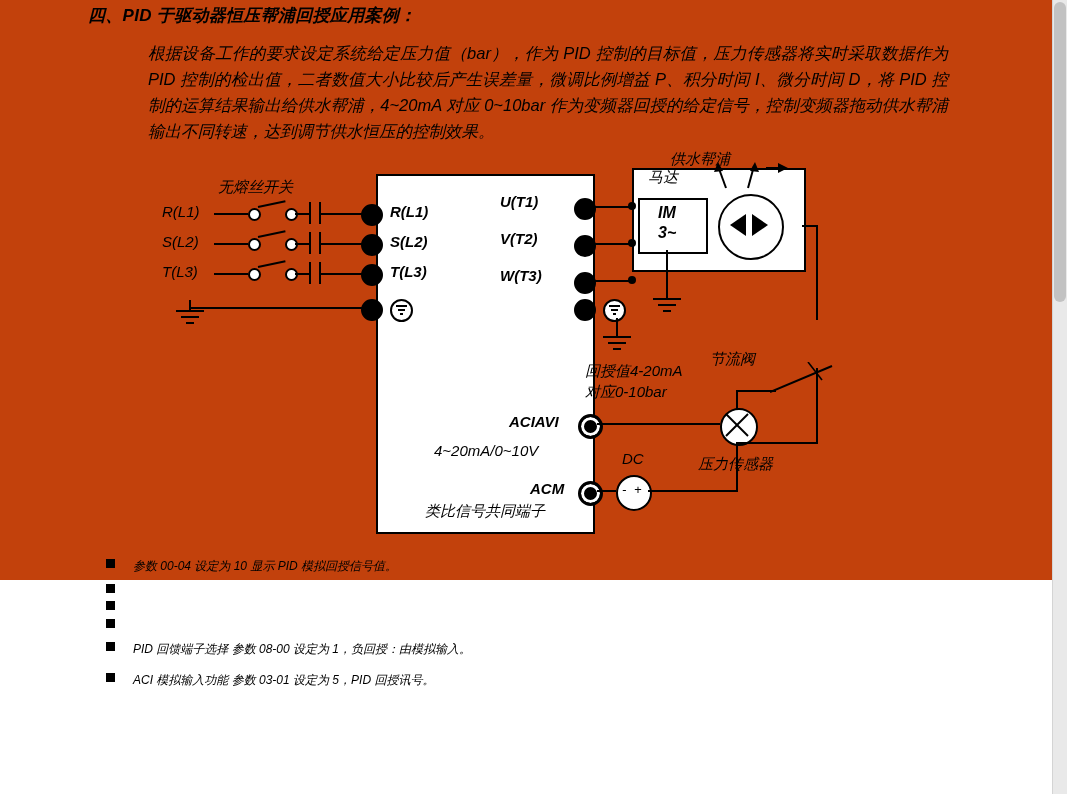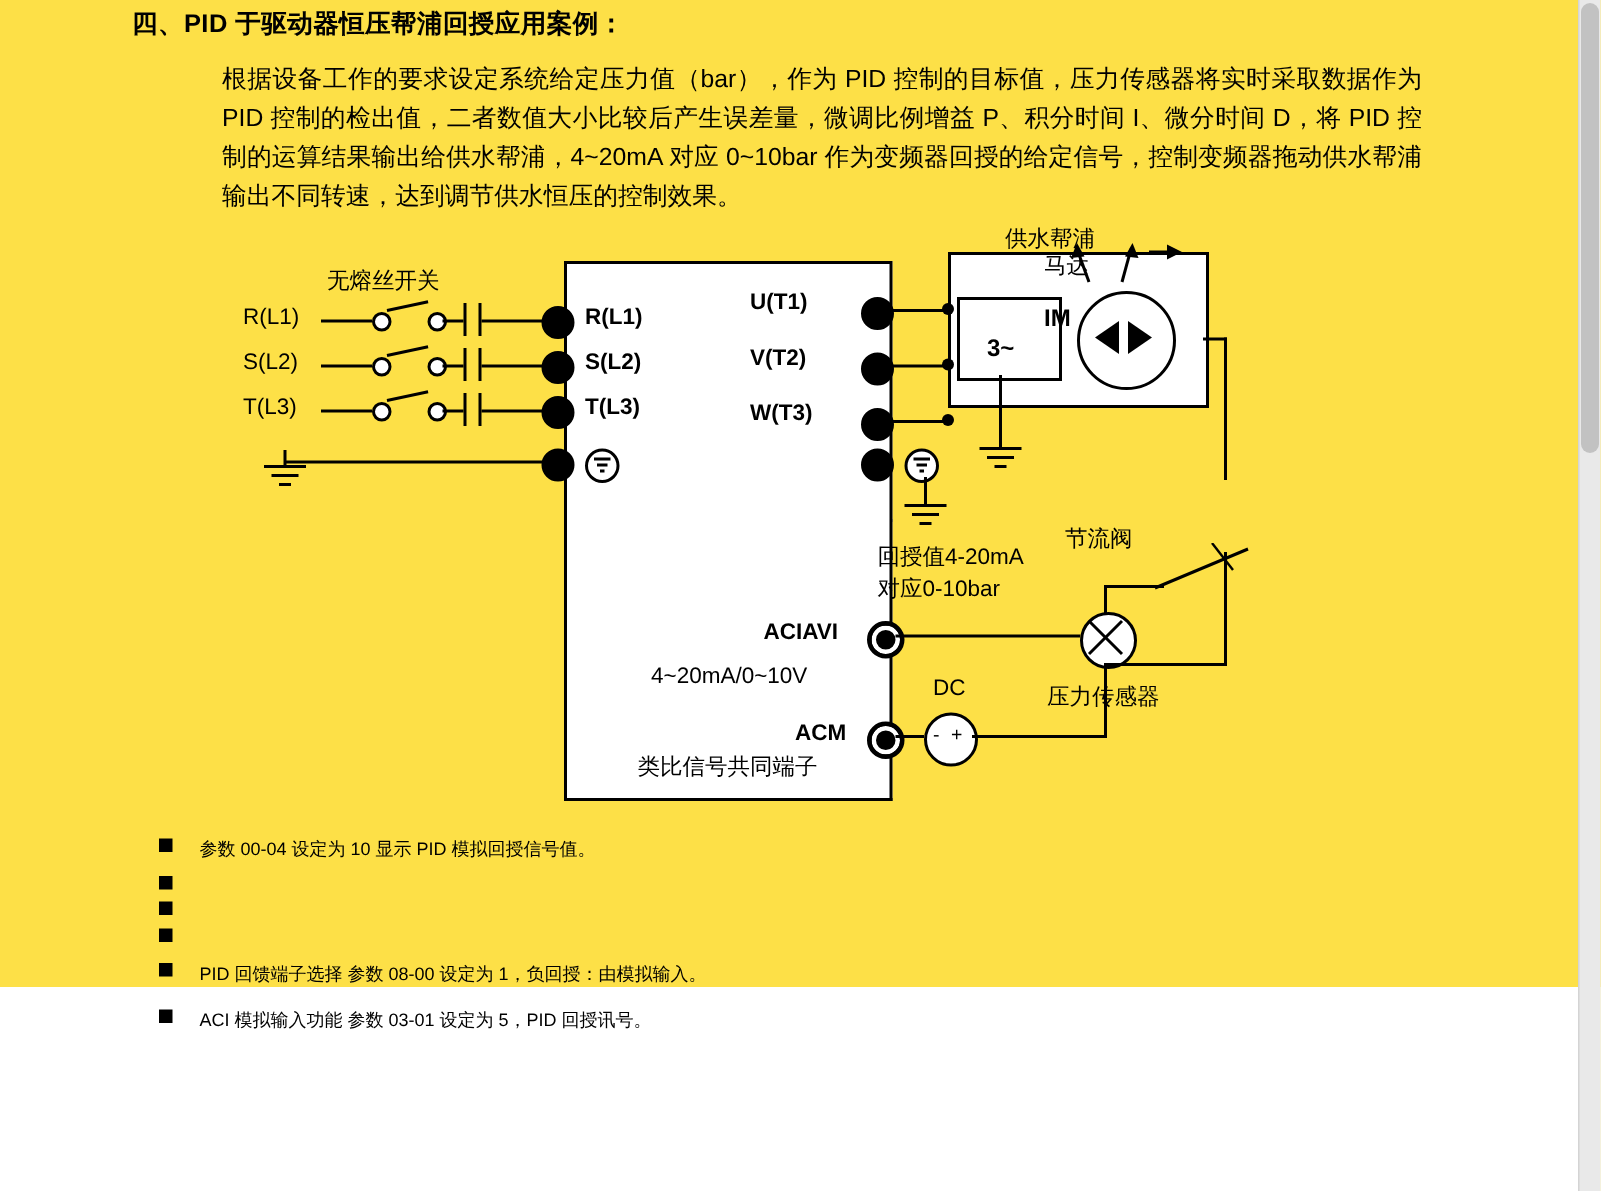--- a/index.html
+++ b/index.html
@@ -12,22 +12,23 @@
     height: 794px;
     position: relative;
     font-family: "Liberation Sans", sans-serif;
     color: #000000;
     overflow: hidden;
   }
   .page {
     position: absolute;
     left: 0; top: 0;
     width: 1067px;
-    height: 658px;
-    background: #fde047;
+    height: 580px;
+    background: #c2410c;
+    font-style: italic;
   }
   .right-edge {
     position: absolute;
     right: 0; top: 0;
     width: 14px; height: 794px;
     background: #e9e9e9;
     border-left: 1px solid #d4d4d4;
   }
   .scroll-thumb {
     position: absolute;
@@ -224,22 +225,22 @@
       </div>
     </div>
 
     <div class="dg-line h" style="left:442px; top:56px; width:40px;"></div>
     <div class="dg-line h" style="left:442px; top:93px; width:40px;"></div>
     <div class="dg-line h" style="left:442px; top:130px; width:40px;"></div>
 
     <div class="box" style="left:482px; top:18px; width:170px; height:100px;"></div>
 
     <div class="box" style="left:488px; top:48px; width:66px; height:52px;"></div>
-    <div class="dg-label" style="left:498px; top:18px;margin-left:48px;">马达</div>
-    <div class="dg-label bold" style="left:508px; top:54px; font-size:16px;margin-left:38px;">IM</div>
+    <div class="dg-label" style="left:498px; top:18px;">马达</div>
+    <div class="dg-label bold" style="left:508px; top:54px; font-size:16px;">IM</div>
     <div class="dg-label bold" style="left:508px; top:74px; font-size:16px;">3~</div>
 
     <div class="circ" style="left:568px; top:44px; width:62px; height:62px;"></div>
     <svg width="62" height="62" style="position:absolute; left:568px; top:44px;">
       <polygon points="28,20 28,42 12,31" fill="#000"></polygon>
       <polygon points="34,20 34,42 50,31" fill="#000"></polygon>
     </svg>
 
     <svg width="90" height="32" style="position:absolute; left:556px; top:10px;">
       <path d="M20,28 L12,6" stroke="#000" stroke-width="2" fill="none"></path>

